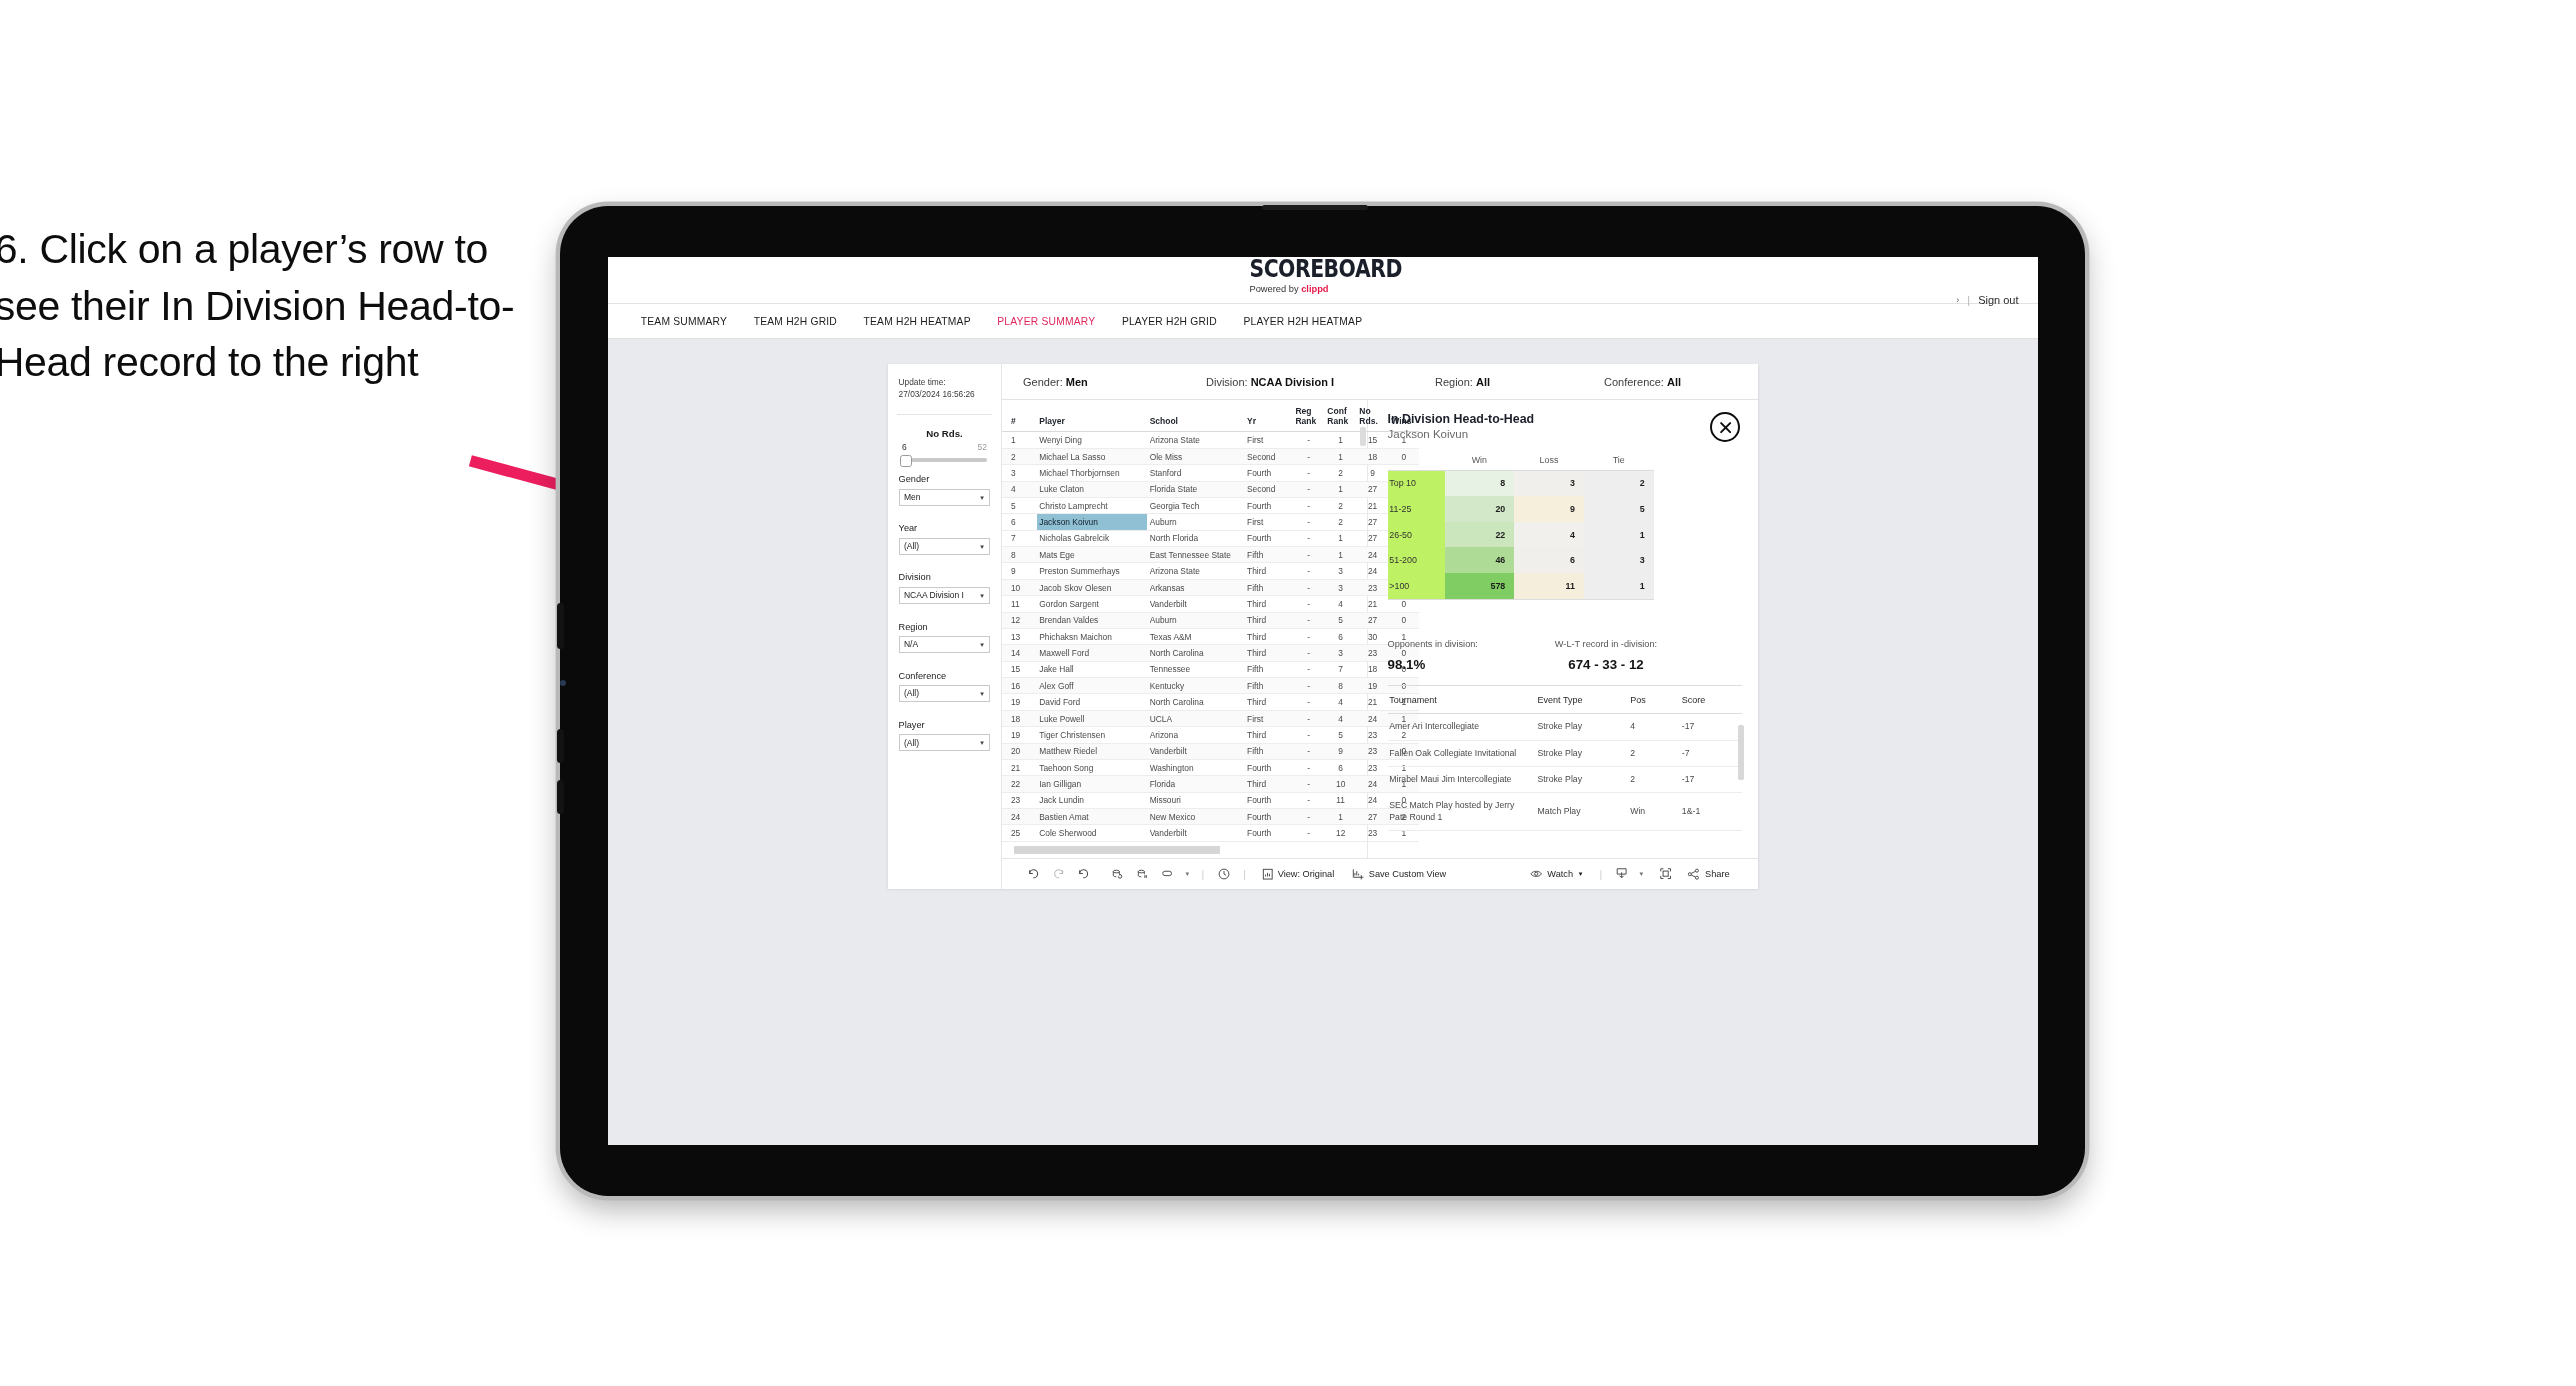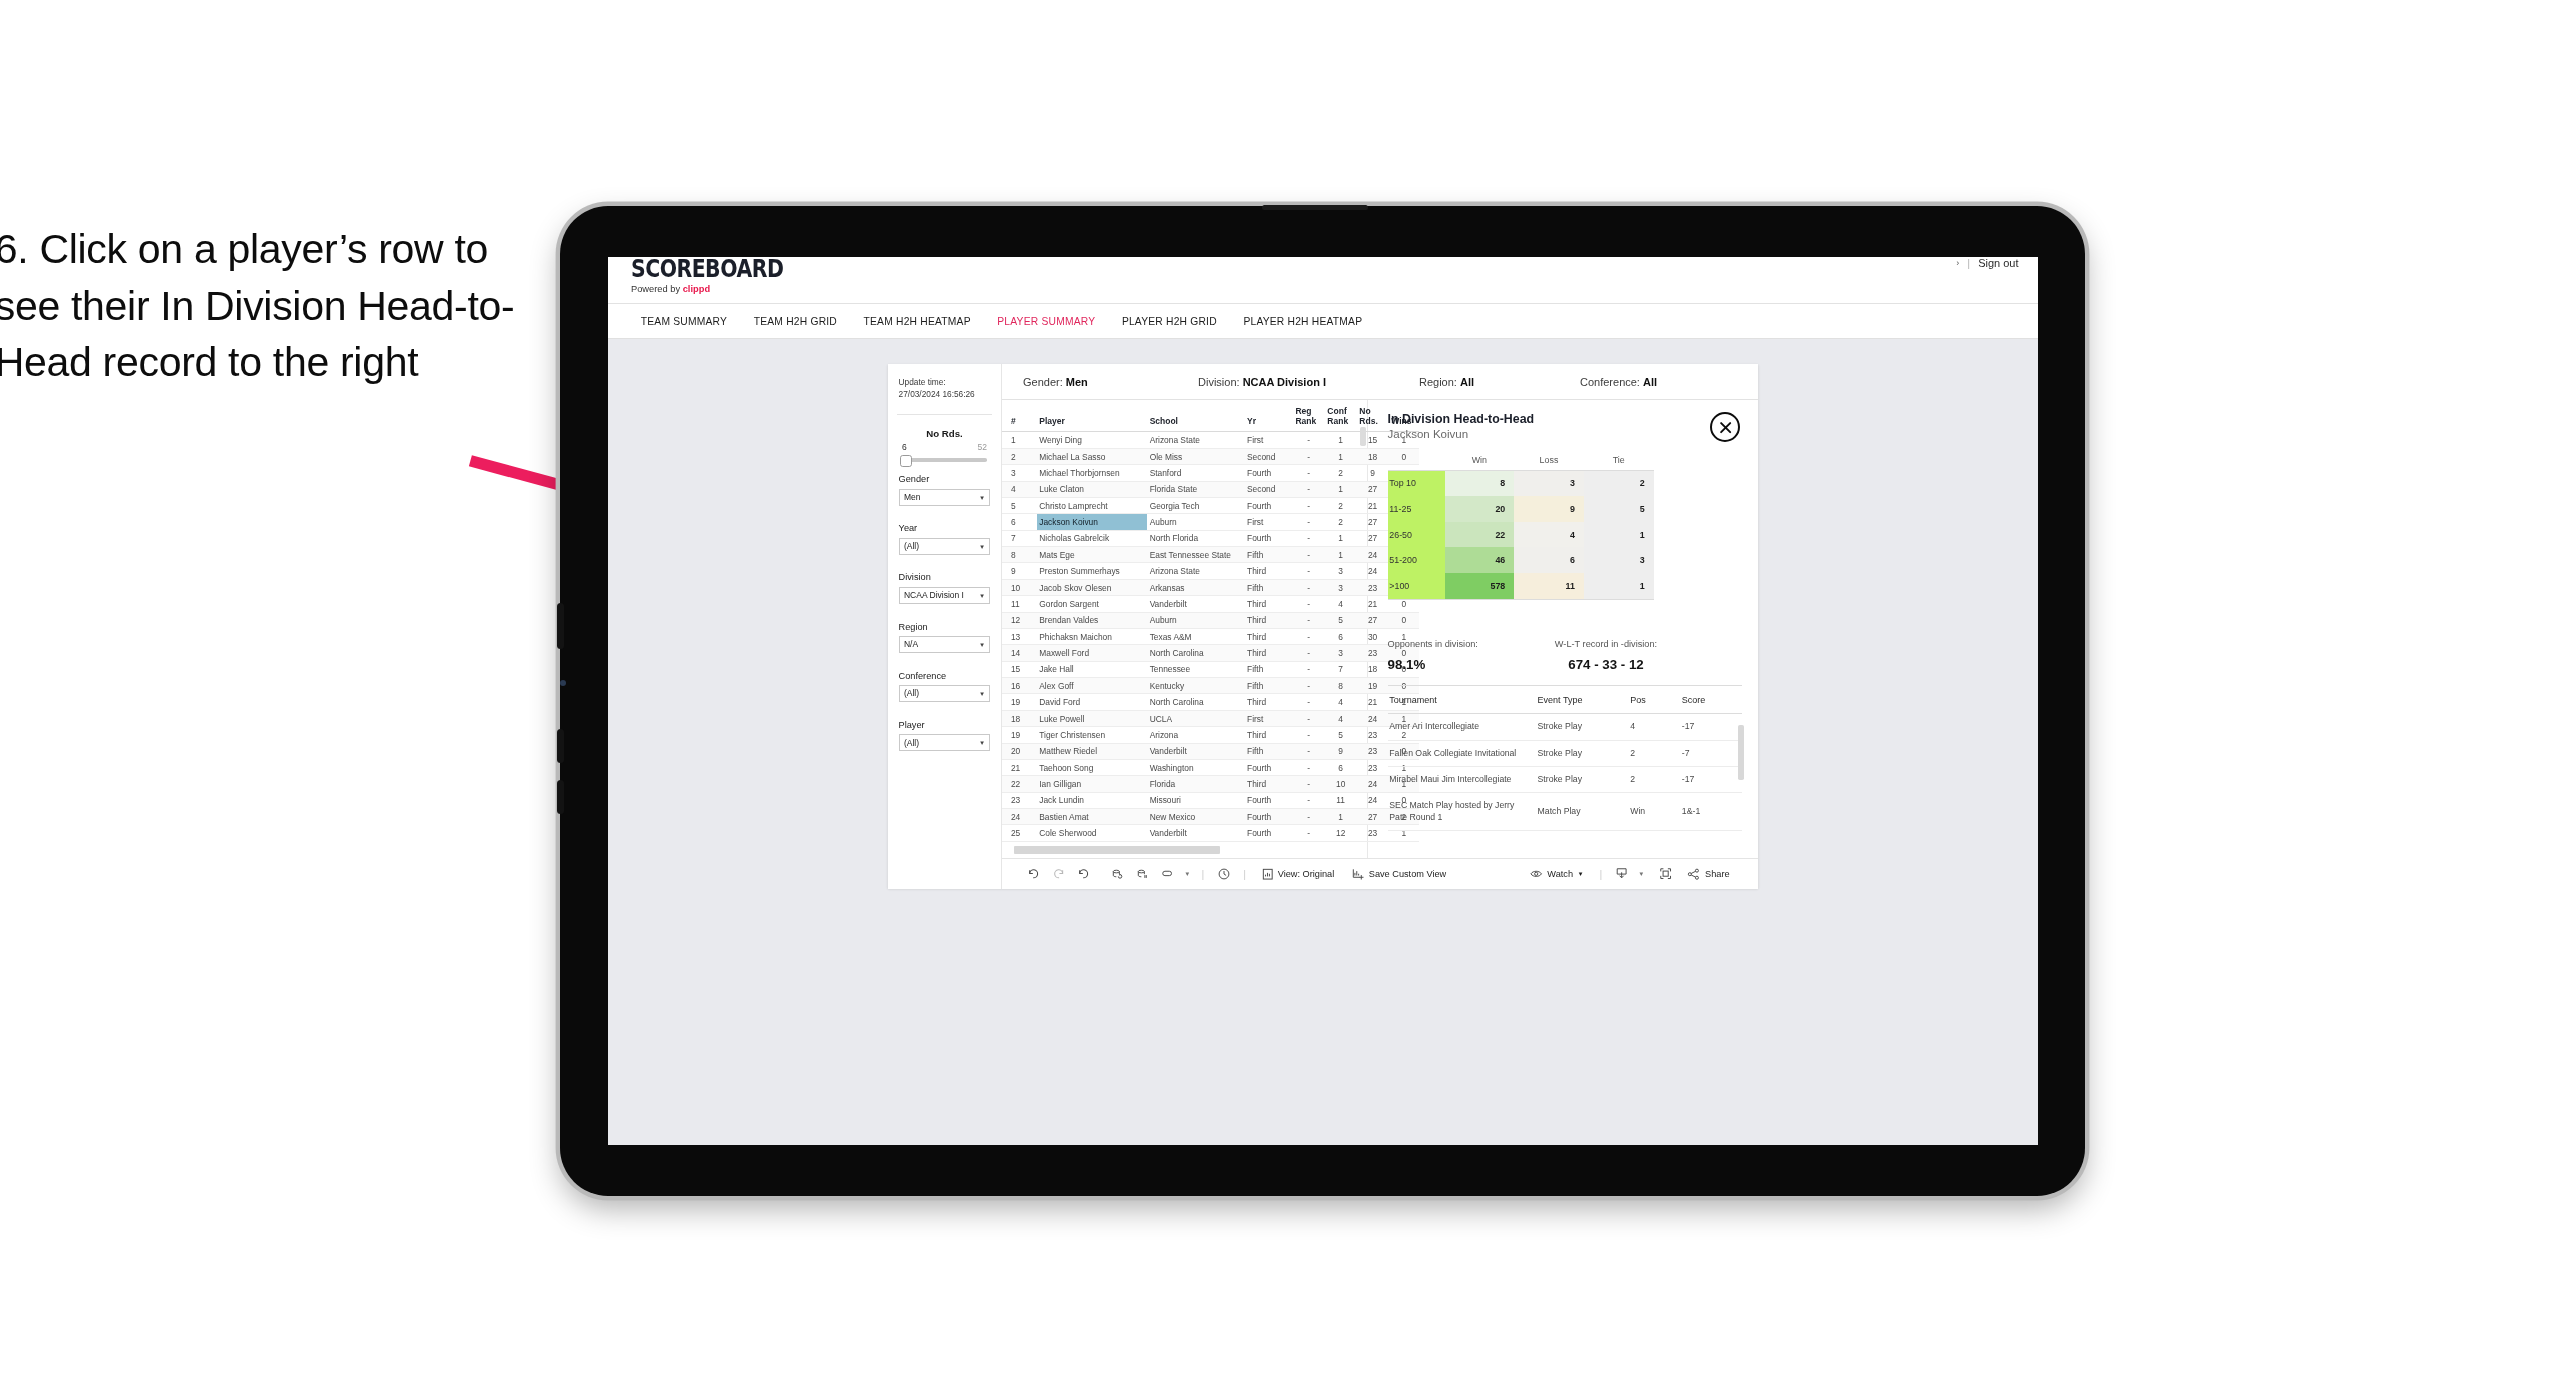--- a/index.html
+++ b/index.html
@@ -32,22 +32,22 @@
   #tablet .btn.b3{left:-2.7px;top:574px;width:6.2px;height:34px;}
   #tablet .dot{position:absolute;left:0px;top:474px;width:6.2px;height:6.2px;border-radius:50%;background:#2a3a52;}
   #tablet .topmic{position:absolute;left:46%;top:-0.9px;width:106px;height:4.4px;background:#1a1a1a;border-radius:2.7px;}
 
   #screen{
     position:absolute;left:48px;top:51px;width:1430px;height:888px;
     background:#e9eaee;overflow:hidden;
   }
 
   
-  .app-header{height:46px;background:#ffffff;display:flex;align-items:flex-start;
-    border-bottom:0.9px solid #e2e2e2;position:relative;}
+  .app-header{height:46px;background:#ffffff;display:flex;align-items:center;
+    border-bottom:0.9px solid #e2e2e2;position:relative;flex-direction:column;}
   .brand{display:flex;flex-direction:column;justify-content:center;padding:0 17.7px 0 23px;}
   .brand .bname{font-size:20.4px;font-weight:bold;letter-spacing:-0.5px;color:#1b1f2a;
     font-family:"DejaVu Sans",sans-serif;line-height:1;transform:scaleY(1.18);transform-origin:left top;}
   .brand .bsub{font-size:9.3px;color:#333;margin-top:7px;}
   .brand .bsub b{color:#e8174b;font-weight:bold;}
   .topnav{display:flex;align-items:stretch;}
   .topnav a{display:flex;align-items:center;padding:0 19.5px;font-size:12px;color:#1a1a1a;
     text-decoration:none;letter-spacing:0.3px;position:relative;}
   .topnav a.active:after{content:"";position:absolute;left:0;right:0;bottom:0;height:2.7px;background:#c8204f;}
   .signout{margin-left:auto;display:flex;align-items:center;padding-right:19.5px;gap:8px;
@@ -79,21 +79,21 @@
   .slider-title{font-size:9.7px;font-weight:bold;text-align:center;color:#1b1b1b;margin-bottom:3.5px;}
   .track{height:3.5px;background:#c9c9c9;border-radius:1.8px;margin:6.2px 3.5px 0 3.5px;position:relative;}
   .knob{position:absolute;left:-1.8px;top:-3.5px;width:9.7px;height:10.6px;border-radius:2.7px;
     background:#fff;border:0.9px solid #9a9a9a;}
 
   
   .main{flex:1;min-width:0;}
   .title-box{padding:12.4px 0 0 21px;}
   .p-title{font-size:17px;font-weight:bold;color:#1b1f2a;}
   .filters-row{display:flex;padding:12.4px 0 10.6px 21px;font-size:11px;color:#3c3c3c;}
-  .filters-row .fi{margin-right:0;}
+  .filters-row .fi{margin-right:8px;}
   .filters-row b{color:#101010;font-weight:bold;}
   .fi1{width:175px;} .fi2{width:221px;} .fi3{width:161px;}
   .split{display:flex;border-top:0.9px solid #e2e2e2;}
 
   
   .tbl-col{width:365px;flex:0 0 365px;border-right:0.9px solid #e8e8e8;position:relative;}
   table.std{border-collapse:collapse;width:100%;table-layout:fixed;}
   table.std th{font-size:8.5px;font-weight:bold;color:#22262e;text-align:left;
     padding:6.2px 2.7px 5.3px 2.7px;vertical-align:bottom;border-bottom:0.9px solid #dadada;}
   table.std td{font-size:8.4px;color:#4a4a4a;padding:2.7px 2.7px;border-bottom:0.9px solid #ededed;}

